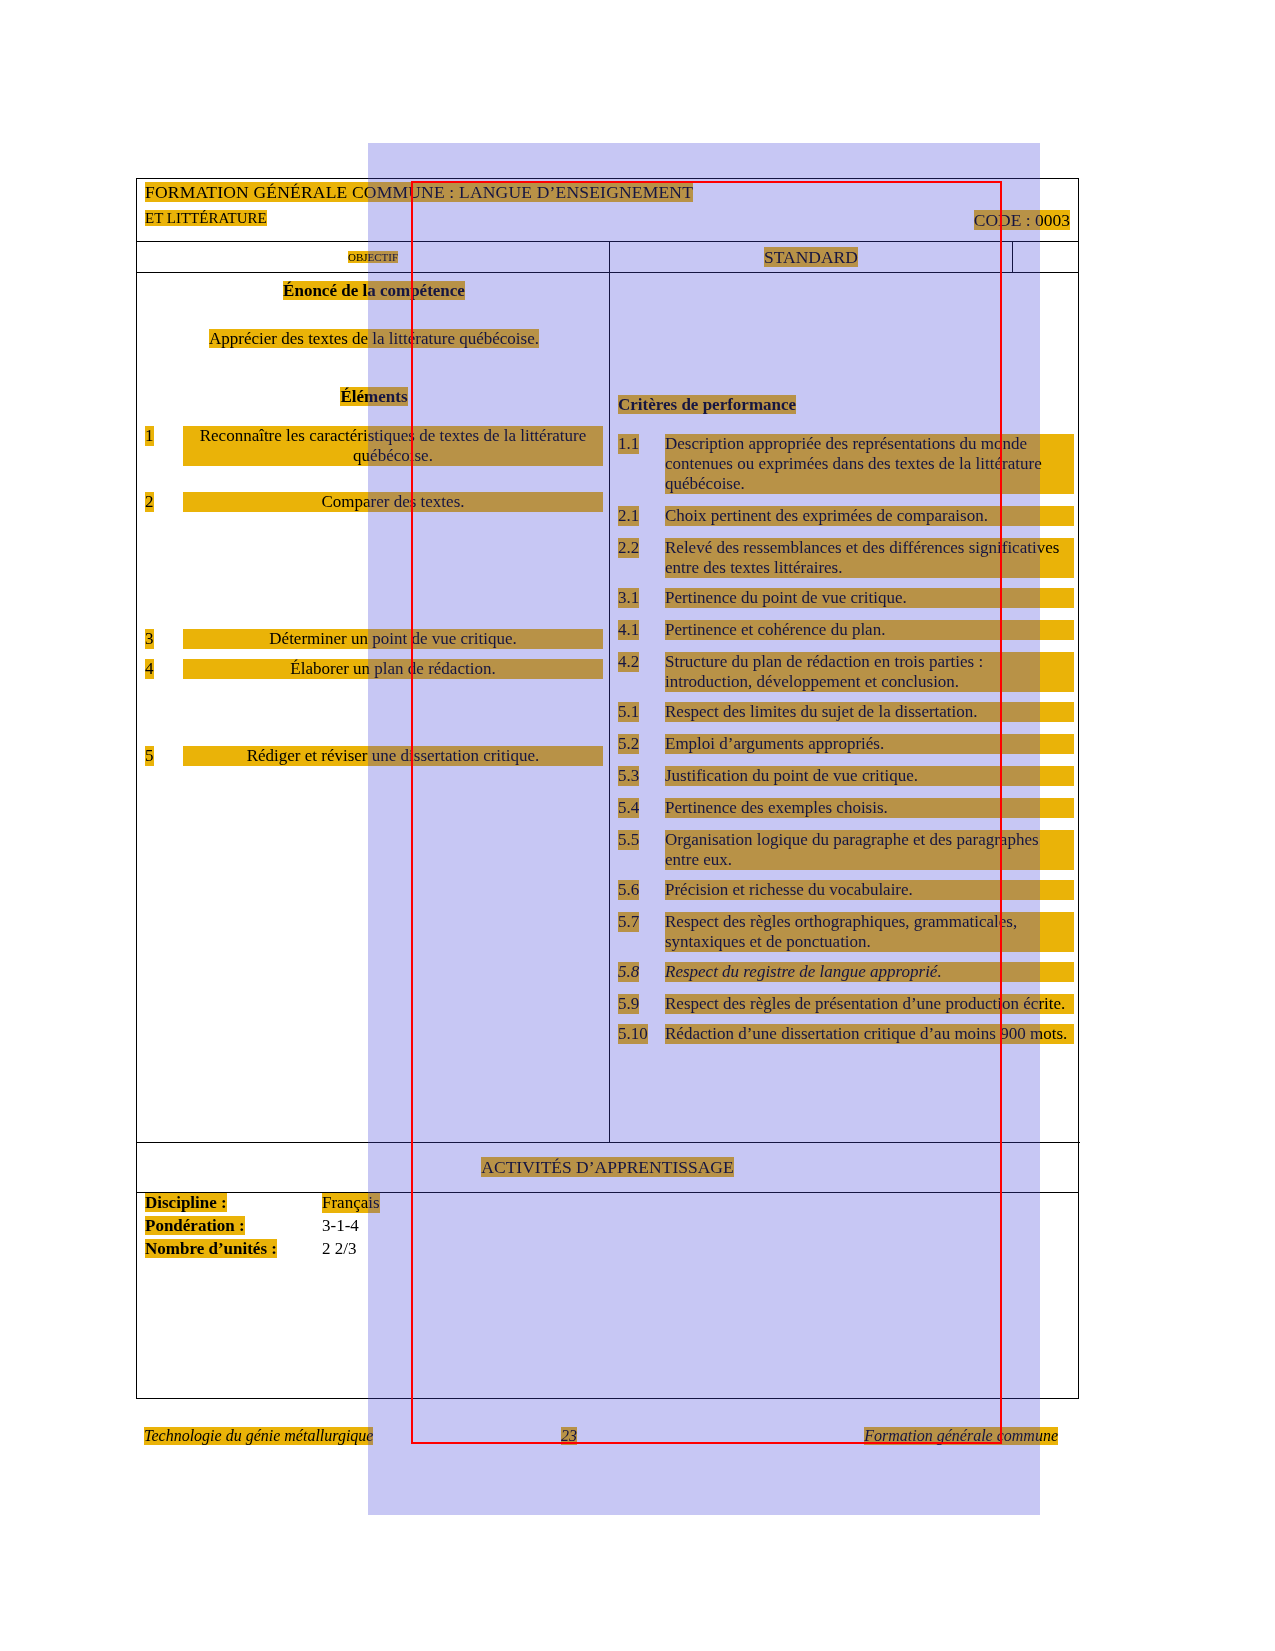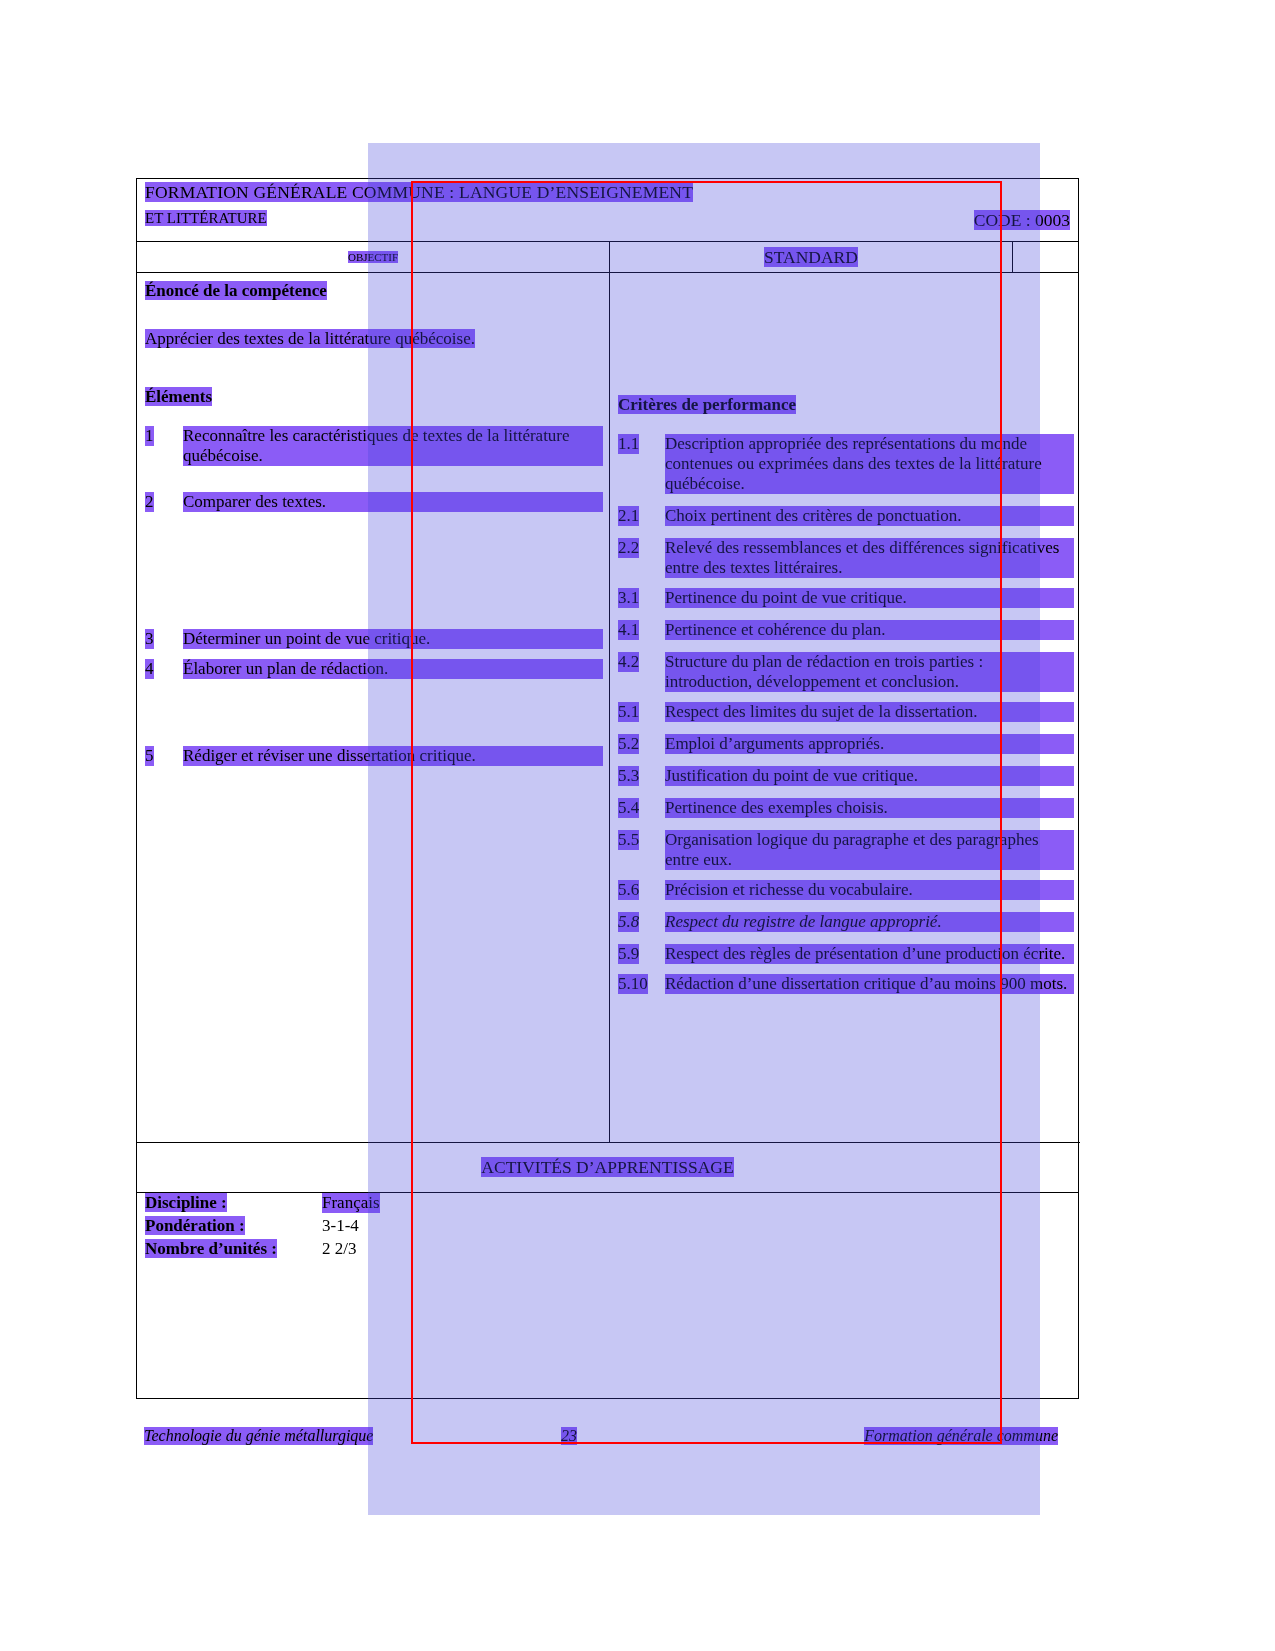--- a/index.html
+++ b/index.html
@@ -44,21 +44,21 @@
     left: 136px;
     top: 178px;
     width: 943px;
     height: 1221px;
     border: 1px solid #000000;
     box-sizing: border-box;
     z-index: 2;
   }
 
   .hl {
-    background: #8b5cf6;
+    background: #eab308;
     color: #000;
   }
 
   
   .hdr {
     position: absolute;
     left: 0;
     top: 0;
     width: 100%;
     height: 63px;
@@ -156,21 +156,21 @@
     box-sizing: border-box;
     border-left: 1px solid #000;
     border-bottom: 1px solid #000;
   }
 
   .ttl {
     font-weight: bold;
     font-size: 17px;
   }
 
-  .lpad { padding: 8px 6px 0 8px; }
+  .lpad { padding: 8px 6px 0 8px; text-align: center; }
   .rpad { padding: 8px 6px 0 8px; }
 
   .item {
     position: relative;
     font-size: 17px;
     margin-bottom: 9px;
   }
   .item .num {
     position: absolute;
     left: 0;
@@ -283,21 +283,21 @@
     <div class="col-right">
       <div class="rpad">
         <div class="ttl" style="margin-top:114px; margin-bottom:19px;"><span class="hl">Critères de performance</span></div>
 
         <div class="item right-item" style="margin-bottom:12px;">
           <span class="num hl">1.1</span>
           <span class="txt hl">Description appropriée des représentations du monde contenues ou exprimées dans des textes de la littérature québécoise.</span>
         </div>
         <div class="item right-item" style="margin-bottom:12px;">
           <span class="num hl">2.1</span>
-          <span class="txt hl">Choix pertinent des critères de ponctuation.</span>
+          <span class="txt hl">Choix pertinent des exprimées de comparaison.</span>
         </div>
         <div class="item right-item" style="margin-bottom:10px;">
           <span class="num hl">2.2</span>
           <span class="txt hl">Relevé des ressemblances et des différences significatives entre des textes littéraires.</span>
         </div>
         <div class="item right-item" style="margin-bottom:12px;">
           <span class="num hl">3.1</span>
           <span class="txt hl">Pertinence du point de vue critique.</span>
         </div>
         <div class="item right-item" style="margin-bottom:12px;">
@@ -327,20 +327,21 @@
         <div class="item right-item" style="margin-bottom:10px;">
           <span class="num hl">5.5</span>
           <span class="txt hl">Organisation logique du paragraphe et des paragraphes entre eux.</span>
         </div>
         <div class="item right-item" style="margin-bottom:12px;">
           <span class="num hl">5.6</span>
           <span class="txt hl">Précision et richesse du vocabulaire.</span>
         </div>
         <div class="item right-item" style="margin-bottom:10px;">
           <span class="num hl">5.7</span>
+          <span class="txt hl">Respect des règles orthographiques, grammaticales, syntaxiques et de ponctuation.</span>
         </div>
         <div class="item right-item" style="margin-bottom:12px;font-style:italic;">
           <span class="num hl">5.8</span>
           <span class="txt hl">Respect du registre de langue approprié.</span>
         </div>
         <div class="item right-item" style="margin-bottom:10px;">
           <span class="num hl">5.9</span>
           <span class="txt hl">Respect des règles de présentation d’une production écrite.</span>
         </div>
         <div class="item right-item">

